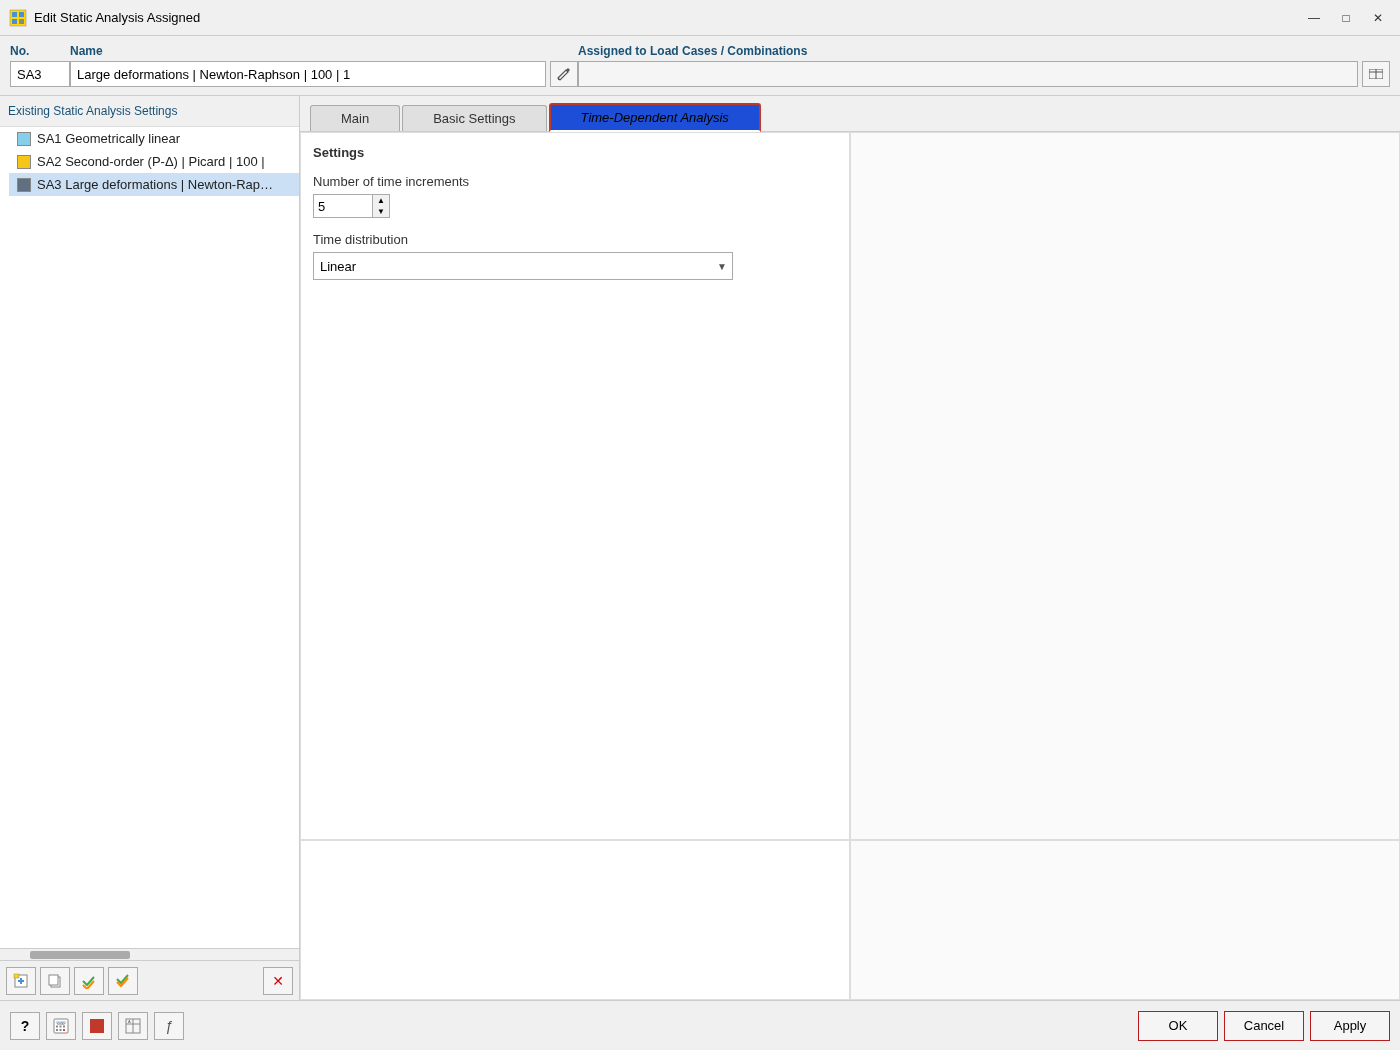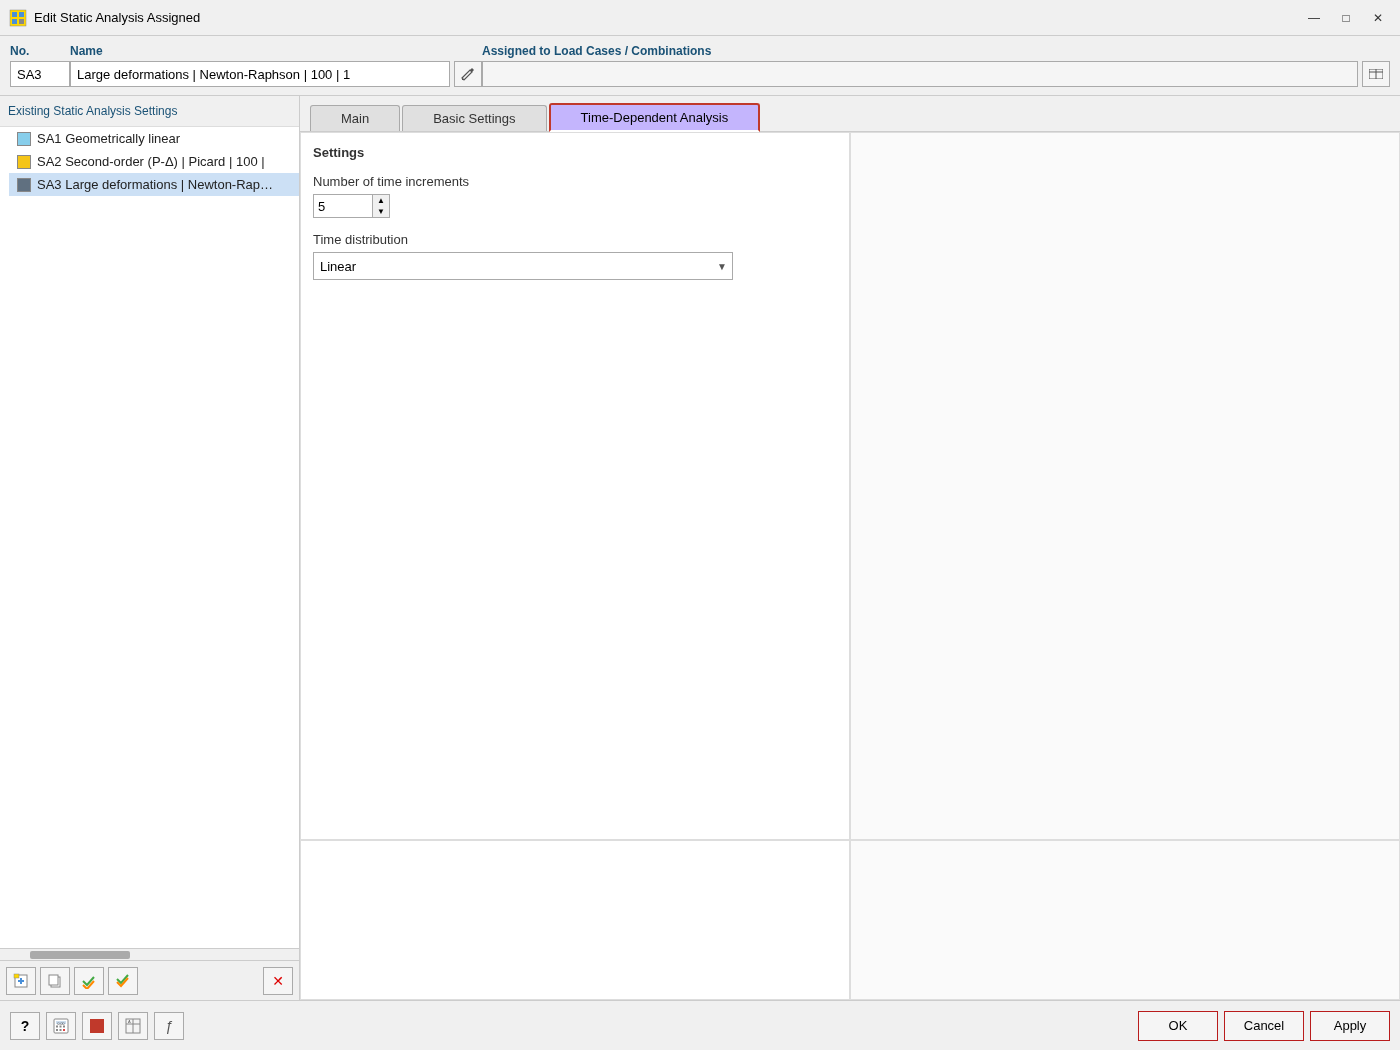--- a/index.html
+++ b/index.html
@@ -71,21 +71,21 @@
       background: #fff;
       padding: 0 6px;
       font-size: 13px;
     }
     .no-field { width: 60px; }
     .name-field-wrapper {
       display: flex;
       align-items: flex-end;
       gap: 4px;
     }
-    .name-field { width: 380px; }
+    .name-field { width: 476px; }
     .edit-btn {
       width: 28px; height: 26px;
       border: 1px solid #aaa;
       background: #f5f5f5;
       cursor: pointer;
       display: flex; align-items: center; justify-content: center;
     }
     .assigned-group {
       flex: 1;
     }
@@ -210,27 +210,28 @@
       padding: 5px 30px;
       border: 1px solid #aaa;
       border-bottom: none;
       background: #e0e0e0;
       cursor: pointer;
       font-size: 13px;
       color: #333;
       border-radius: 3px 3px 0 0;
     }
     .tab.active {
-      background: #c4b5fd;
+      background: #1d4ed8;
       border: 2px solid #c0392b;
       border-bottom: 2px solid #fff;
       color: #000;
       font-weight: 500;
       position: relative;
       bottom: -1px;
+      font-style: italic;
     }
 
     
     .tab-content {
       flex: 1;
       overflow: hidden;
       display: flex;
       flex-direction: column;
     }
     .main-content-grid {

